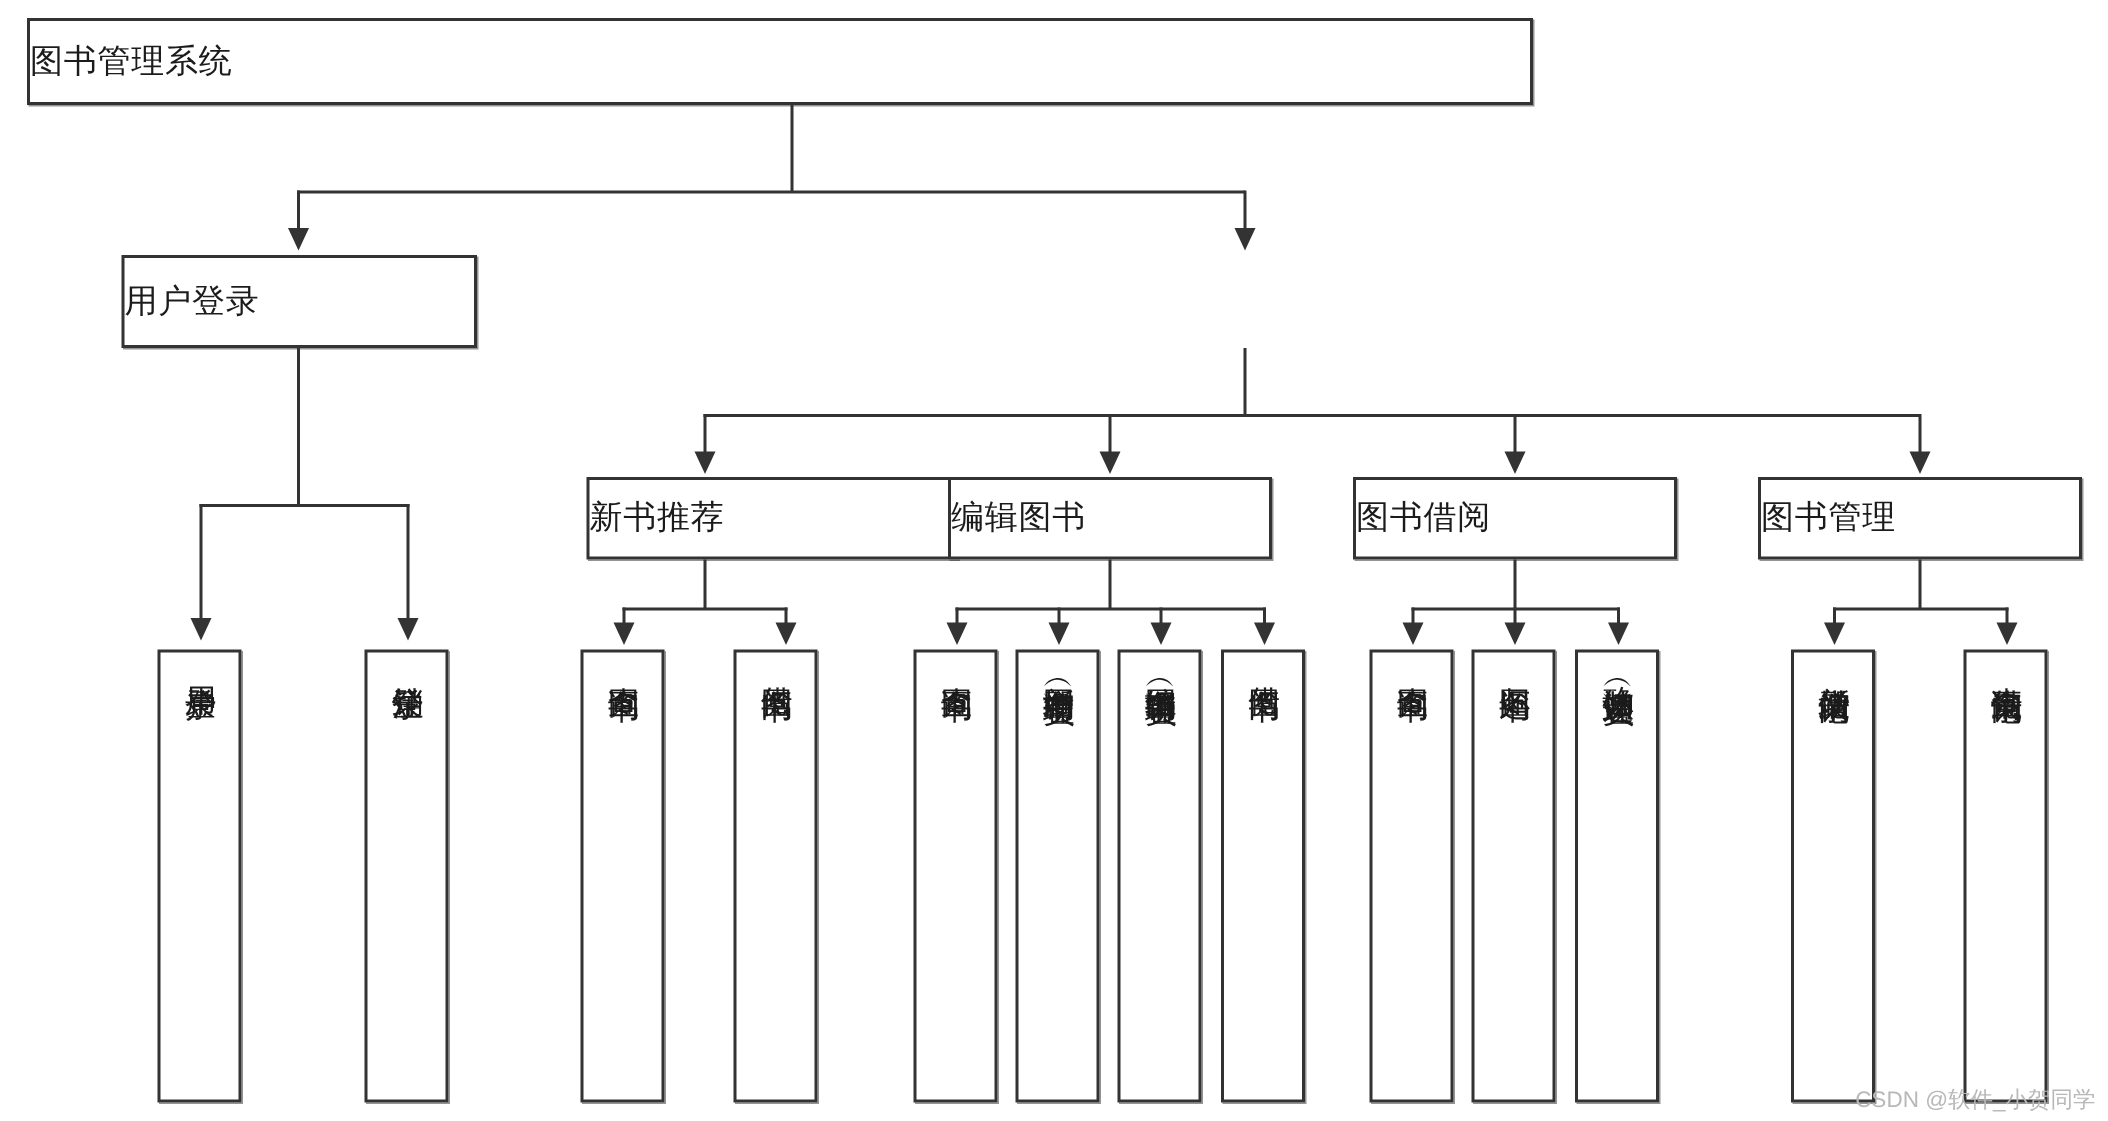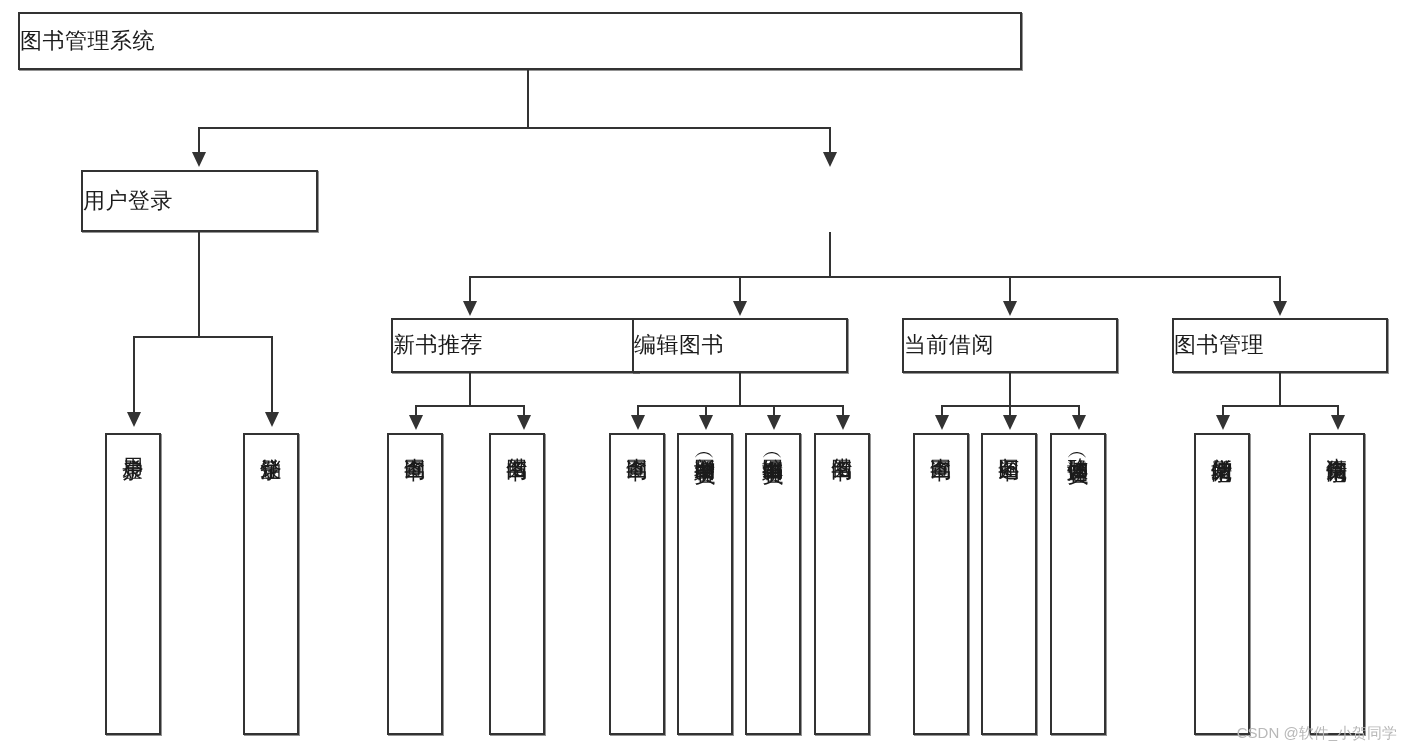--- a/index.html
+++ b/index.html
@@ -127,21 +127,21 @@
   <div class="edge v" style="left:1279px; top:276px; height:27px;"></div>
   <div class="arrow" style="left:1273px; top:301px;"></div>
 
   <div class="node horiz" style="left:362px; top:318px; width:248px; height:55px;margin-left:29px;">
     <span class="label">新书推荐</span>
   </div>
   <div class="node horiz" style="left:632px; top:318px; width:216px; height:55px;">
     <span class="label">编辑图书</span>
   </div>
   <div class="node horiz" style="left:902px; top:318px; width:216px; height:55px;">
-    <span class="label">当前借阅</span>
+    <span class="label">图书借阅</span>
   </div>
   <div class="node horiz" style="left:1172px; top:318px; width:216px; height:55px;">
     <span class="label">图书管理</span>
   </div>
 
   <div class="edge v" style="left:469px; top:373px; height:33px;"></div>
   <div class="edge h" style="left:415px; top:405px; width:110px;"></div>
   <div class="edge v" style="left:415px; top:405px; height:12px;"></div>
   <div class="arrow" style="left:409px; top:415px;"></div>
   <div class="edge v" style="left:523px; top:405px; height:12px;"></div>

